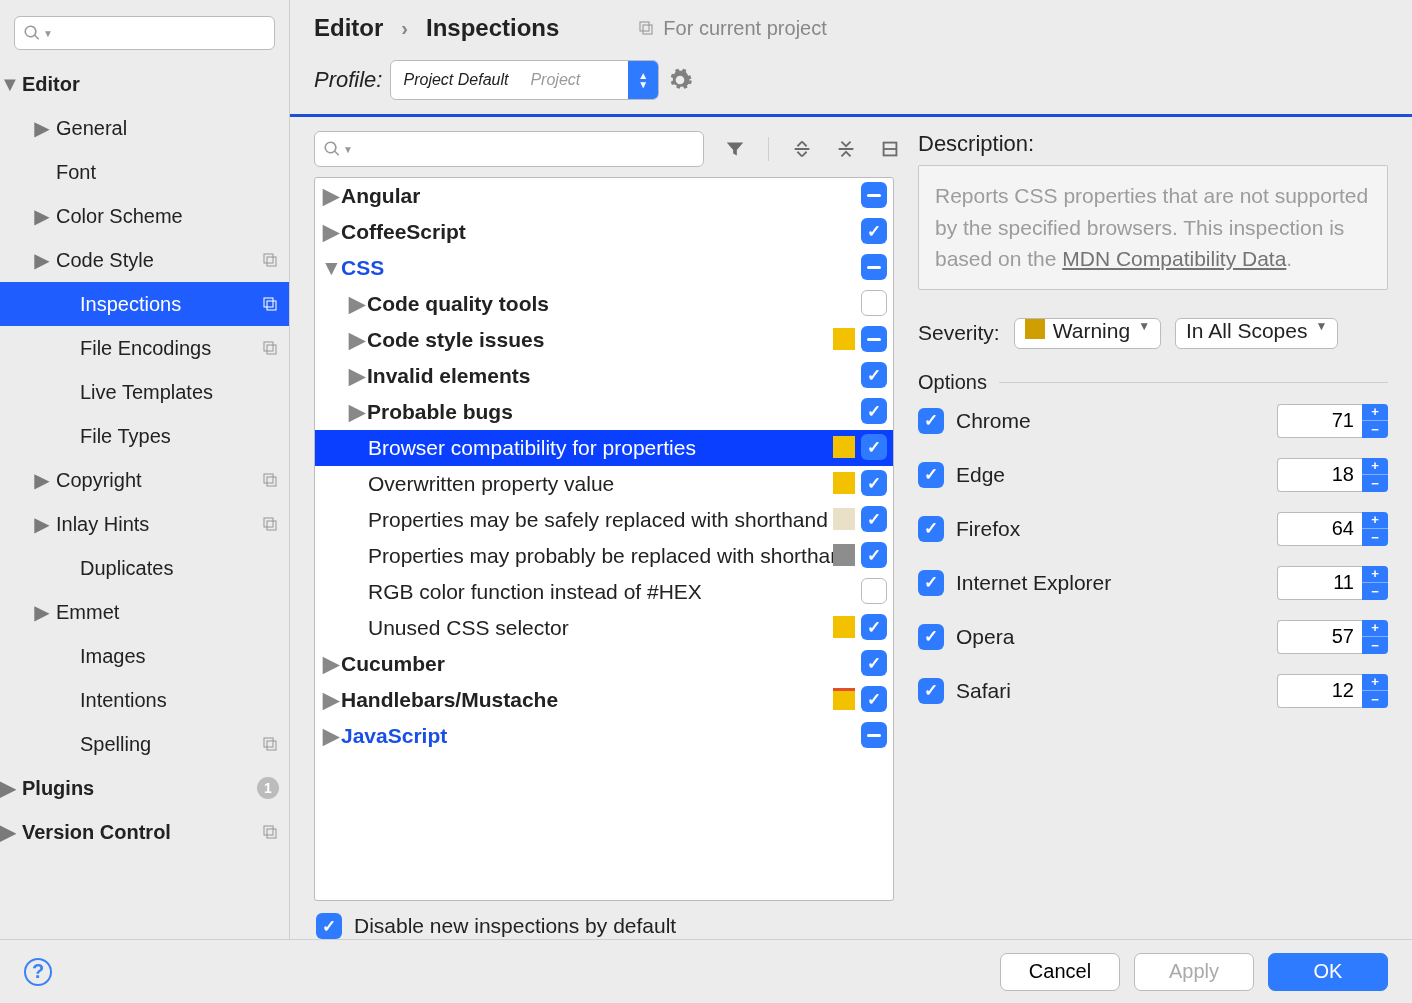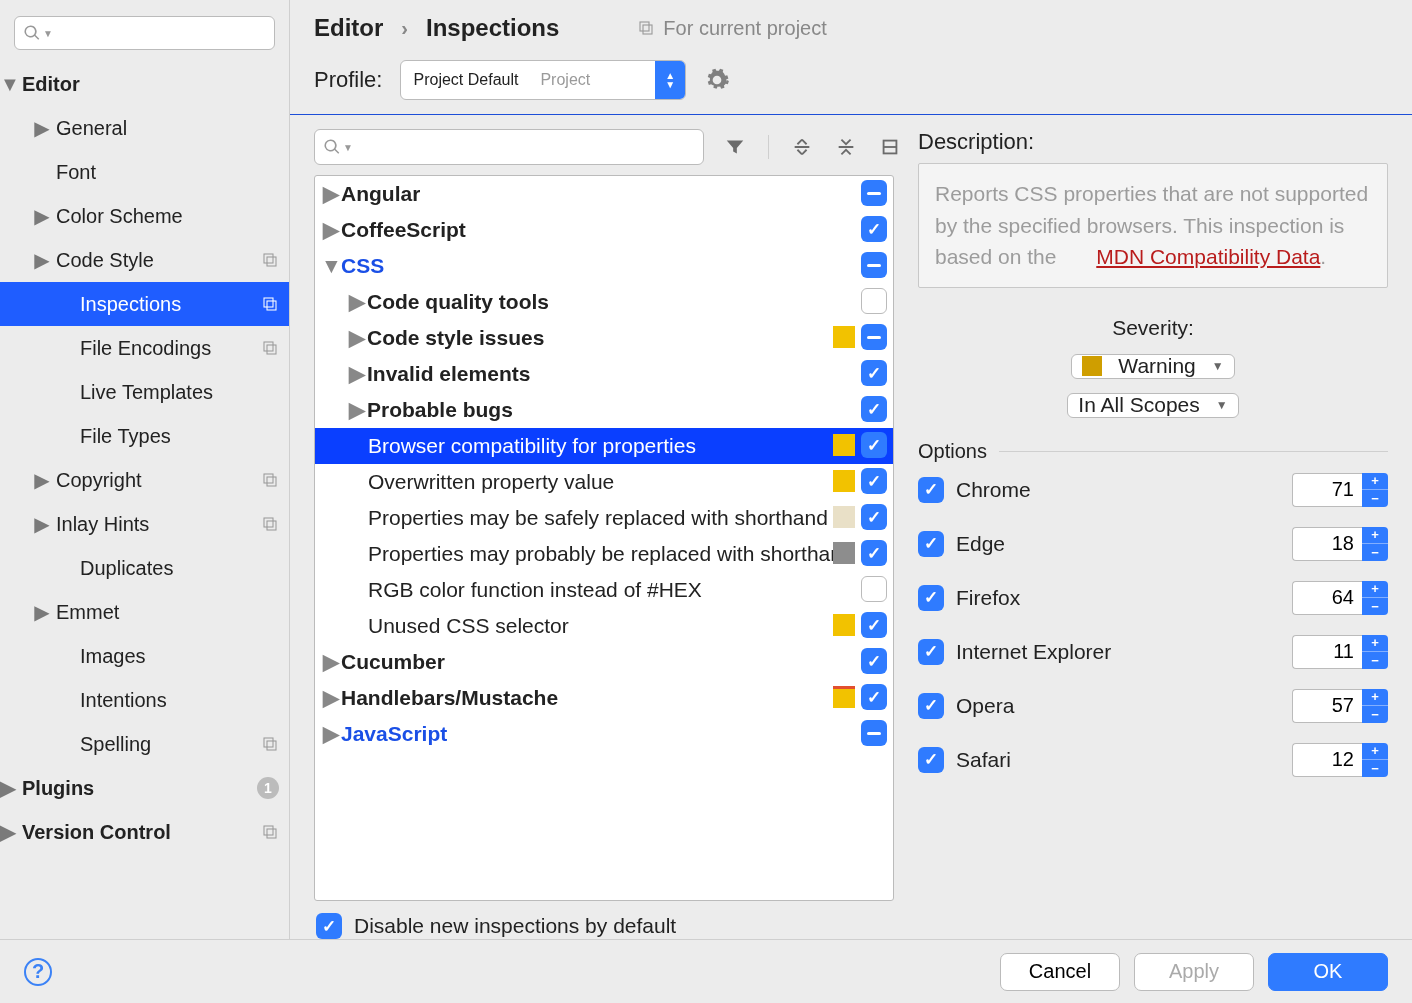--- a/index.html
+++ b/index.html
@@ -37,25 +37,25 @@
 .tree-item.selected .copy-icon rect { stroke:#fff; }
 
 
 .main { flex:1; display:flex; flex-direction:column; min-width:0; }
 .crumb-row { display:flex; align-items:center; height:56px; padding:0 24px; gap:18px; }
 .crumb-row .crumb { font-weight:700; font-size:24px; }
 .crumb-row .sep { color:#888; font-weight:700; }
 .crumb-row .tag { color:#888; display:flex; align-items:center; gap:8px; margin-left:60px; }
 .crumb-row .tag svg { width:18px; height:18px; }
 
-.profile-row { display:flex; align-items:center; gap:18px; padding: 4px 24px 14px 24px; border-bottom:1px solid #1d4ed8; }
+.profile-row { display:flex; align-items:center; gap:8px; padding: 4px 24px 14px 24px; border-bottom:3px solid #1d4ed8;font-style:italic; }
 .profile-row label { font-size:22px; }
 .profile-select { display:flex; align-items:center; border:1px solid #bbb; border-radius:6px; background:#fff; height:40px; overflow:hidden; }
 .profile-select .txt { padding:0 10px 0 12px; font-size:16px; }
-.profile-select .sub { color:#9a9a9a; padding-right:65px; }
+.profile-select .sub { color:#9a9a9a; padding-right:48px; }
 .profile-select .arrows { width:30px; align-self:stretch; background:#2f7bff; color:#fff; display:flex; flex-direction:column; align-items:center; justify-content:center; font-size:10px; line-height:9px; }
 .gear { width:26px; height:26px; color:#6d6d6d; }
 
 .content { flex:1; display:flex; min-height:0; }
 
 .left-col { width:604px; display:flex; flex-direction:column; border-right: none; padding: 14px 0 0 24px; min-height:0;}
 .tool-row { display:flex; align-items:center; gap:0; margin-bottom:10px; }
 .tool-search { flex:0 0 390px; height:36px; border:1px solid #bbb; border-radius:6px; background:#fff; display:flex; align-items:center; padding:0 8px; }
 .tool-search svg { width:18px; height:18px; fill:#999; }
 .tool-search .chev { font-size:10px; color:#999; margin-left:2px;}
@@ -82,34 +82,34 @@
 .cbox.mixed { background:#2f7bff; color:#fff; }
 .cbox.off { border:1.5px solid #bbb; background:#fff; }
 .cbox.on::after { content:"✓"; font-size:17px; font-weight:700; }
 .cbox.mixed::after { content:""; width:14px; height:3px; background:#fff; border-radius:2px; }
 
 .disable-row { display:flex; align-items:center; gap:12px; padding:12px 0 0 2px; font-size:21px; }
 
 .right-col { flex:1; padding:14px 24px 0 24px; display:flex; flex-direction:column; min-width:0;}
 .desc-label { font-size:22px; margin-bottom:8px; }
 .desc-box { border:1px solid #c8c8c8; background:#f4f4f4; padding:14px 16px; color:#9c9c9c; font-size:21px; line-height:1.5; border-radius:2px; }
-.desc-box a { color:#b91c1c; text-decoration:underline;margin-left:34px; }
-
-.sev-row { display:flex; align-items:center; gap:14px; margin-top:28px; font-size:21px;flex-direction:column; }
-.pill { border:1px solid #bbb; background:#fff; border-radius:6px; height:25px; display:flex; align-items:center; padding:0 10px; gap:16px; }
+.desc-box a { color:#737373; text-decoration:underline; }
+
+.sev-row { display:flex; align-items:center; gap:14px; margin-top:28px; font-size:21px; }
+.pill { border:1px solid #bbb; background:#fff; border-radius:6px; height:31px; display:flex; align-items:flex-start; padding:0 10px; gap:8px; }
 .pill .sw { width:20px; height:20px; background:#cf9e00; }
 .pill .ar { font-size:12px; color:#666; }
 
 .opt-head { display:flex; align-items:center; gap:12px; margin-top:22px; }
 .opt-head .line { flex:1; height:1px; background:#cfcfcf; }
 .opts { margin-top:10px; display:flex; flex-direction:column; gap:20px; }
 .optrow { display:flex; align-items:center; gap:12px; font-size:21px; }
 .optrow .name { flex:1; }
 .numbox { display:flex; align-items:center; }
-.numbox input { width:70px; height:34px; border:1px solid #bbb; border-right:none; border-radius:4px 0 0 4px; text-align:right; padding-right:8px; font-size:20px; }
+.numbox input { width:85px; height:34px; border:1px solid #bbb; border-right:none; border-radius:4px 0 0 4px; text-align:right; padding-right:8px; font-size:20px; }
 .stepper { width:26px; height:34px; background:#2f7bff; border-radius:0 4px 4px 0; color:#fff; display:flex; flex-direction:column; }
 .stepper div { flex:1; display:flex; align-items:center; justify-content:center; font-size:13px; font-weight:700; line-height:1; }
 .stepper div:first-child { border-bottom:1px solid rgba(255,255,255,.4); }
 
 .footer { height:64px; border-top:1px solid #cfcfcf; display:flex; align-items:center; padding:0 24px; gap:14px; }
 .footer .help { width:28px; height:28px; border:2px solid #3b82f6; border-radius:50%; color:#3b82f6; display:flex; align-items:center; justify-content:center; font-weight:700; }
 .footer .spacer { flex:1; }
 .btn { height:38px; min-width:120px; border:1px solid #bbb; background:#fff; border-radius:7px; font-size:20px; padding:0 22px; }
 .btn.primary { background:#2f7bff; color:#fff; border-color:#2f7bff; }
 .btn.disabled { color:#aaa; }

